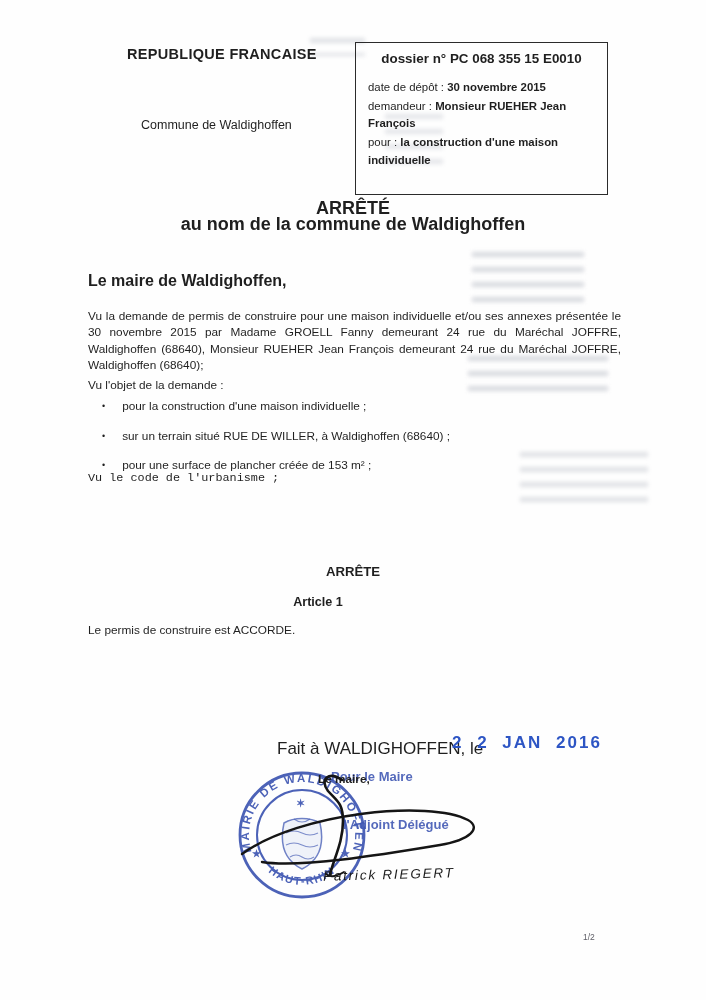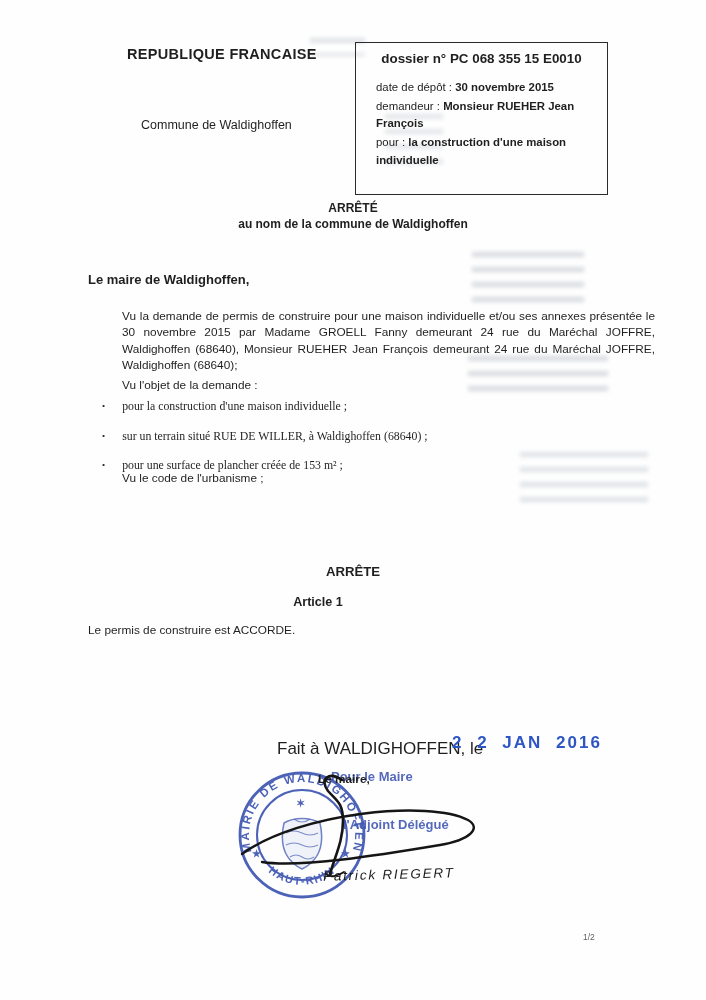--- a/index.html
+++ b/index.html
@@ -11,37 +11,37 @@
     font-family:"Liberation Sans", sans-serif;
     color:var(--ink,#1f1f1f);
     overflow:hidden;
     box-shadow:0 0 4px rgba(0,0,0,.3);
   }
   
   .republique{position:absolute;left:127px;top:46px;font-weight:bold;font-size:14.5px;letter-spacing:.3px;}
   .commune{position:absolute;left:141px;top:118px;font-size:12.5px;}
   .dossier-box{
     position:absolute;left:355px;top:42px;width:253px;height:153px;
-    border:1.6px solid #2b2b2b;box-sizing:border-box;padding:6px 20px 4px;
+    border:1.6px solid #2b2b2b;box-sizing:border-box;padding:6px 12px 4px;
     background:transparent;
   }
   .dossier-title{text-align:center;font-weight:bold;font-size:13.4px;margin:2px 0 13px;}
   .dossier-field{font-size:11.4px;line-height:1.55;margin-bottom:1px;}
   .dossier-field b{font-weight:bold;}
   
-  .title-block{position:absolute;left:0;top:201px;width:706px;text-align:center;font-weight:bold;font-size:12px;line-height:15.5px;}
+  .title-block{position:absolute;left:0;top:201px;width:706px;text-align:center;font-weight:bold;font-size:18px;line-height:15.5px;}
   
-  .salutation{position:absolute;left:88px;top:272px;font-weight:bold;font-size:13px;}
-  .para{position:absolute;font-size:11.8px;line-height:16.4px;margin-left:34px;}
+  .salutation{position:absolute;left:88px;top:272px;font-weight:bold;font-size:16px;}
+  .para{position:absolute;font-size:11.8px;line-height:16.4px;}
   .para1{left:88px;top:308px;width:533px;text-align:justify;}
   .para2{left:88px;top:377px;}
-  .bullets{position:absolute;left:102px;top:399px;width:480px;font-family:Liberation Serif, serif;}
+  .bullets{position:absolute;left:102px;top:399px;width:480px;}
   .bullet-row{display:flex;font-size:11.8px;margin-bottom:14.5px;}
   .bullet-row::before{content:"•";font-size:9px;line-height:15px;margin-right:17px;}
-  .para3{left:88px;top:470px;}
+  .para3{left:88px;top:470px;font-family:Liberation Mono, monospace;}
   .para4{left:88px;top:498px;}
   
   .decision-heading{position:absolute;left:0;top:564px;width:706px;text-align:center;font-weight:bold;font-size:13.2px;}
   .decision-article{position:absolute;left:0;top:595px;width:636px;text-align:center;font-weight:bold;font-size:12.6px;}
   .decision-text{position:absolute;left:88px;top:623px;font-size:11.8px;}
   
   .fait-line{position:absolute;left:277px;top:739px;font-size:17px;}
   .date-stamp{
     position:absolute;left:452px;top:733px;
     color:var(--date_blue,#2d55c4);font-weight:bold;font-size:17px;

